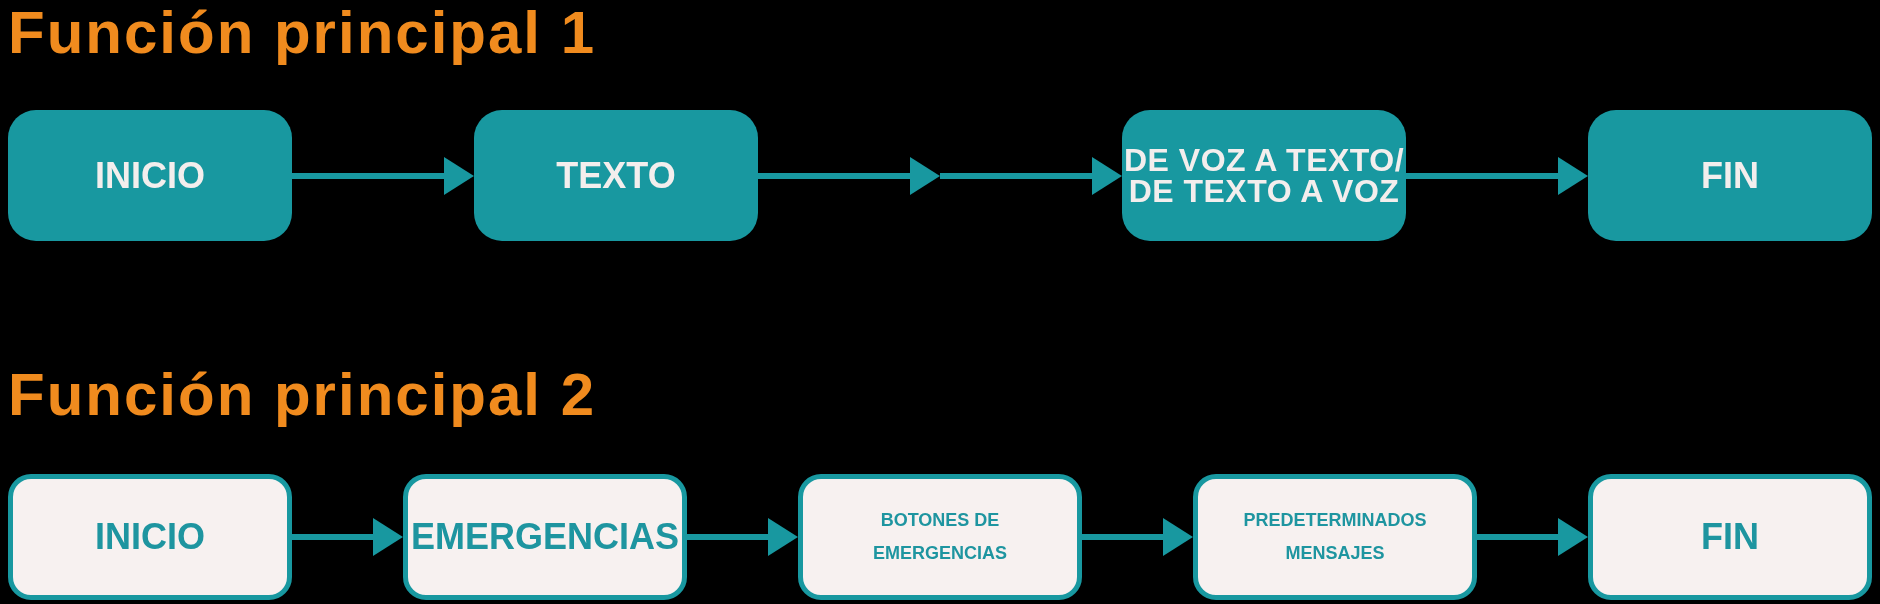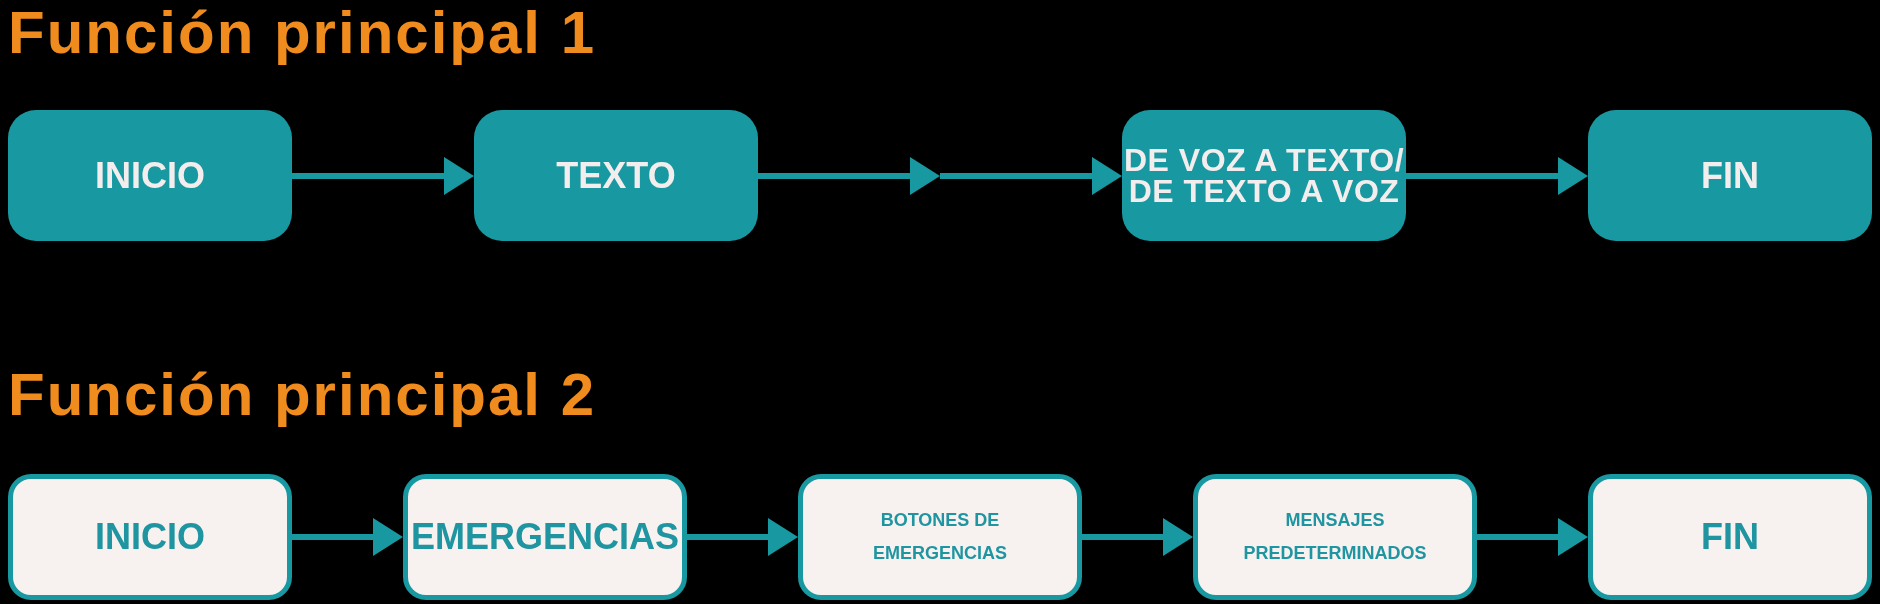--- a/index.html
+++ b/index.html
@@ -154,22 +154,22 @@
     </div>
     <div class="node node-outline two-line">
       <span class="line">BOTONES DE</span>
       <span class="line">EMERGENCIAS</span>
     </div>
     <div class="arrow">
       <span class="shaft"></span>
       <span class="head"></span>
     </div>
     <div class="node node-outline two-line">
+      <span class="line">PREDETERMINADOS</span>
       <span class="line">MENSAJES</span>
-      <span class="line">PREDETERMINADOS</span>
     </div>
     <div class="arrow">
       <span class="shaft"></span>
       <span class="head"></span>
     </div>
     <div class="node node-outline">
       <span class="line">FIN</span>
     </div>
   </div>
 

